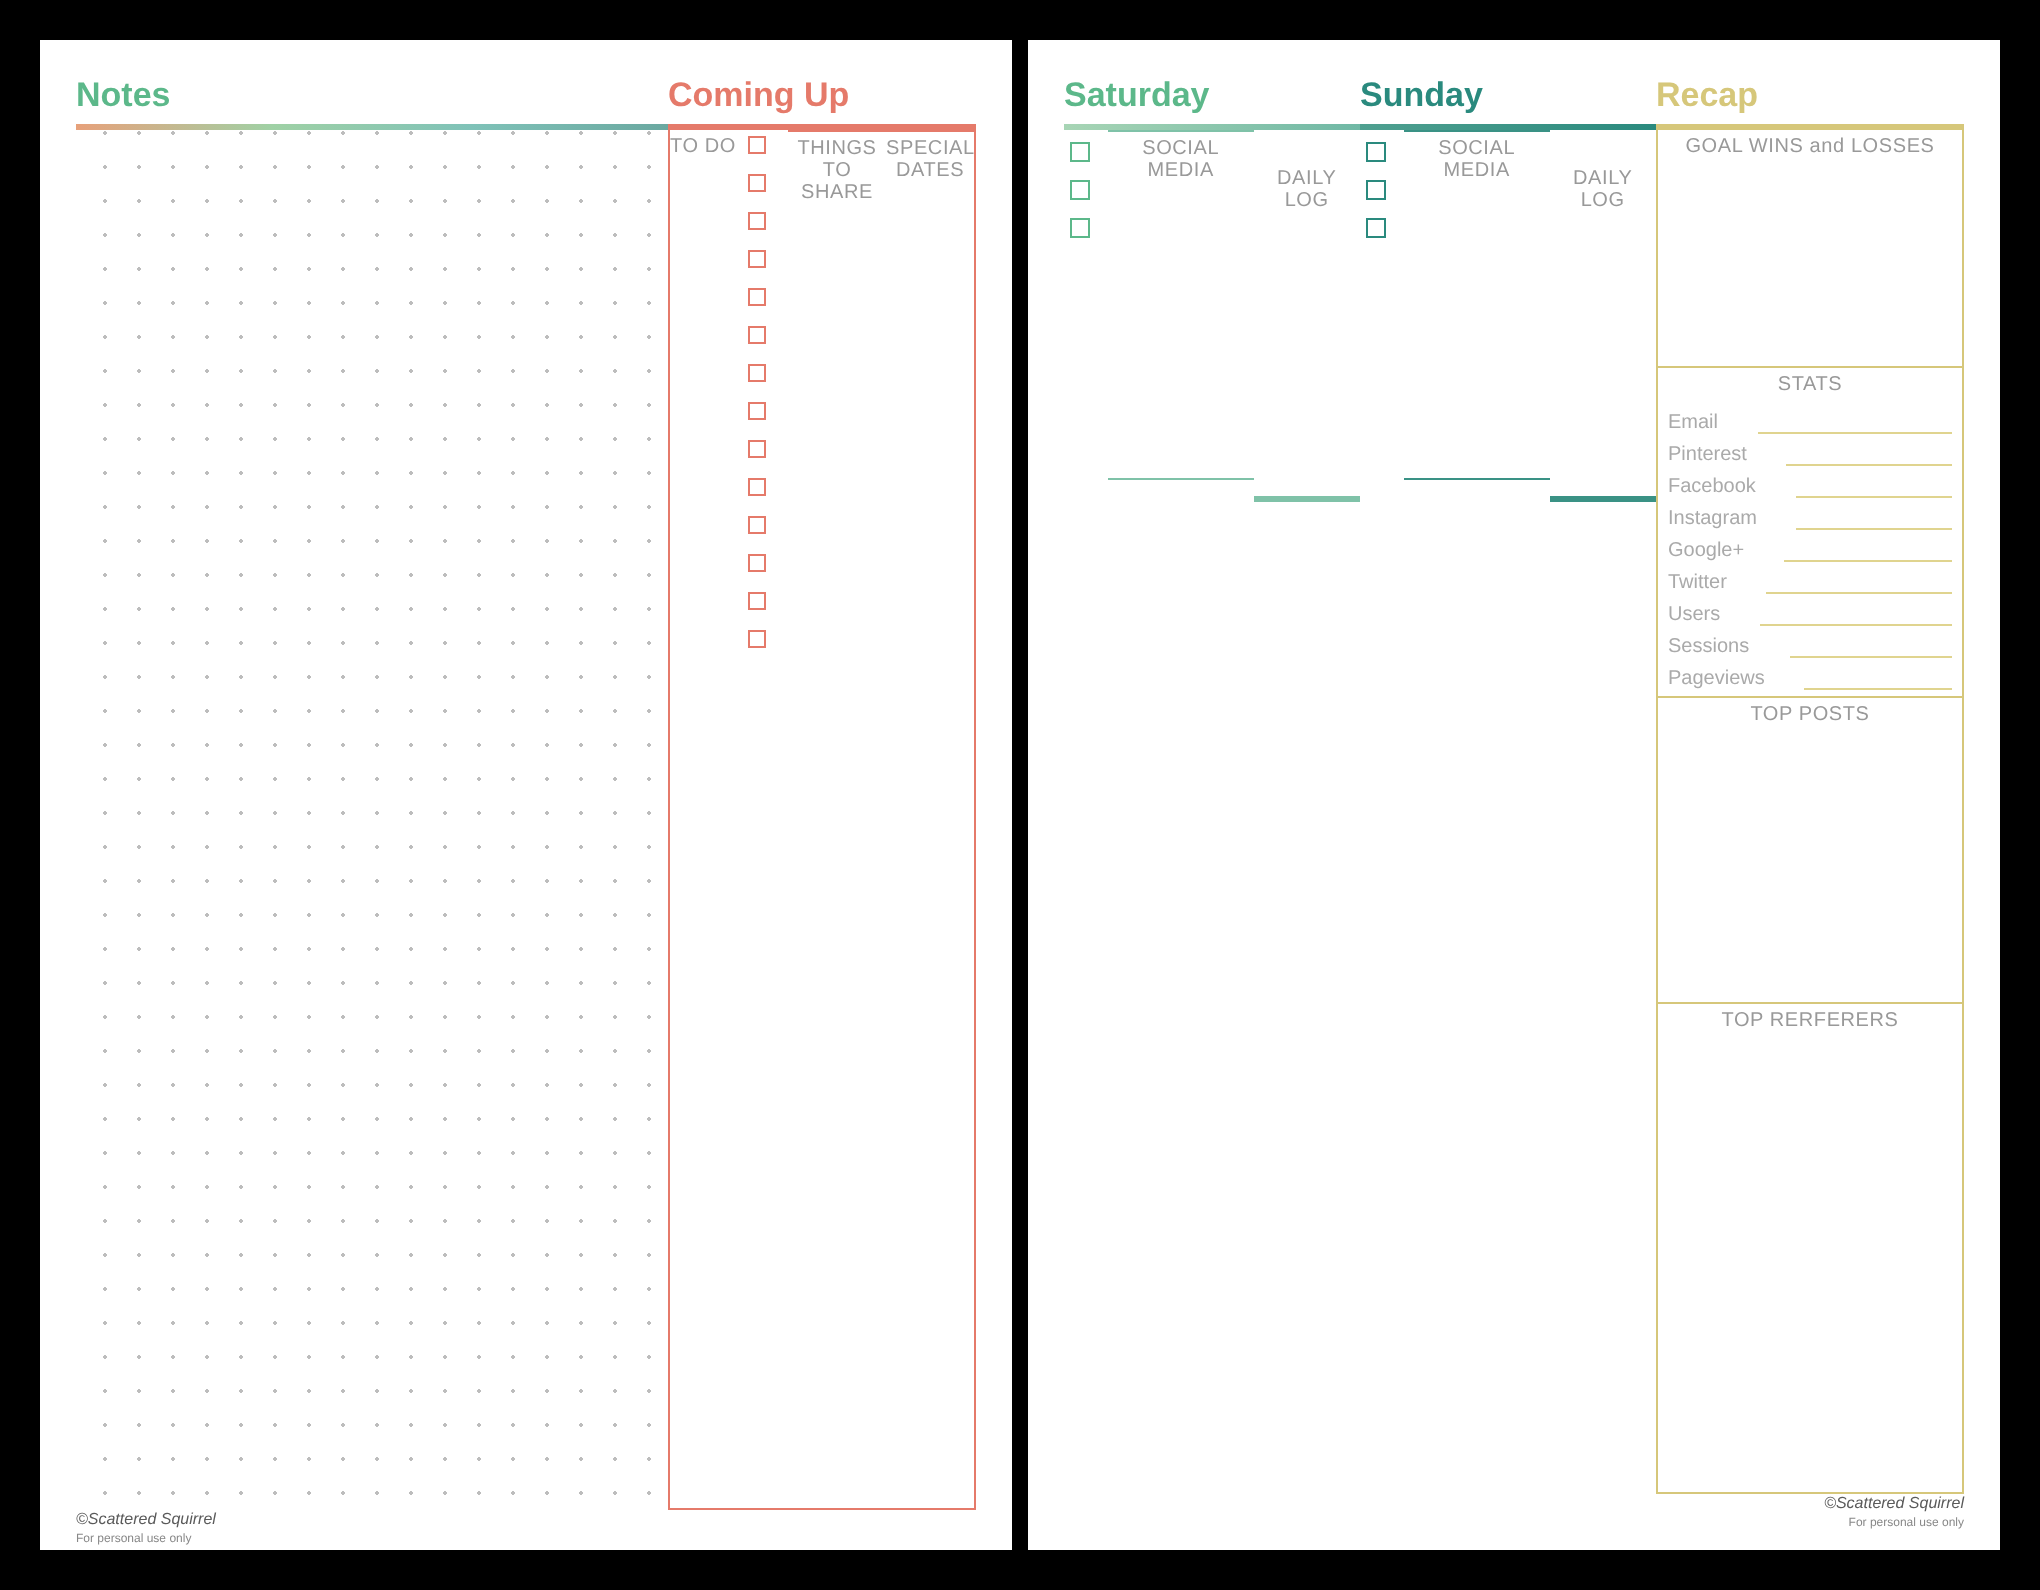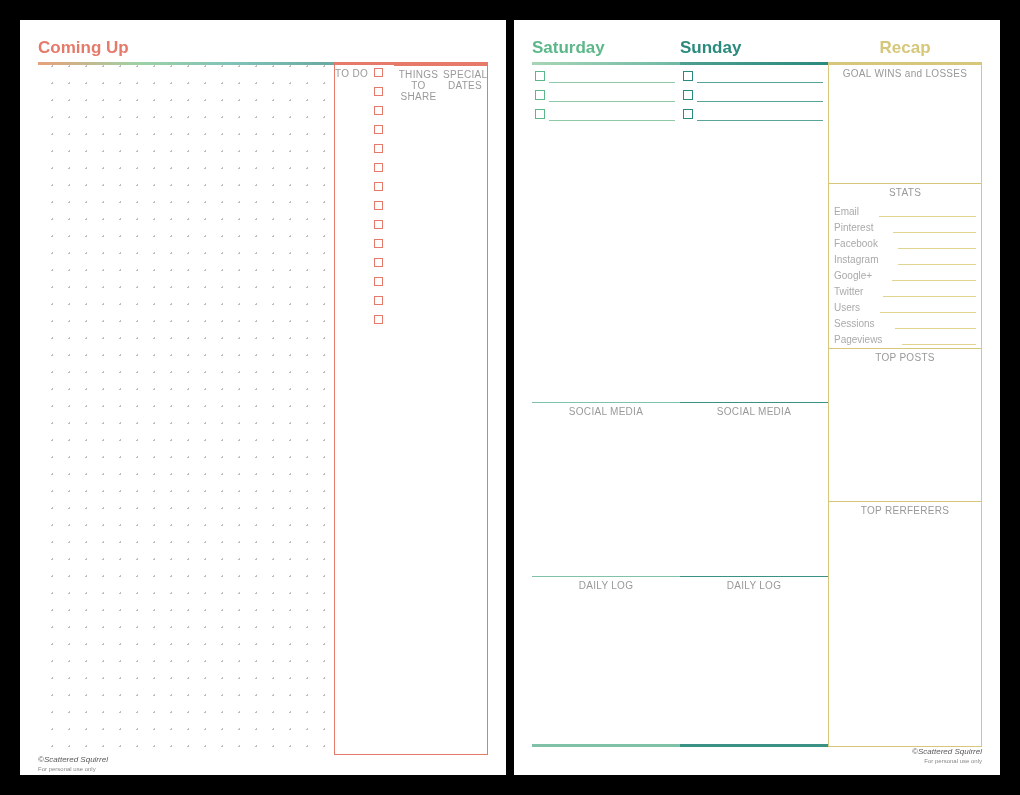--- a/index.html
+++ b/index.html
@@ -28,21 +28,21 @@
   .header-row { display: flex; margin-bottom: 4px; }
   .h-title {
     font-weight: bold;
     font-size: 17px;
     font-family: Arial, sans-serif;
   }
   .notes-h { color: #5cb88a; flex: 0 0 296px; }
   .coming-h { color: #e57a6a; flex: 1; }
   .sat-h { color: #5cb88a; flex: 0 0 148px; }
   .sun-h { color: #2a8a7e; flex: 0 0 148px; }
-  .recap-h { color: #d6c77a; flex: 1; text-align: center; }
+  .recap-h { color: #d6c77a; flex: 1; }
 
   
   .notes-col {
     flex: 0 0 296px;
     border-top: 3px solid transparent;
     border-image: linear-gradient(to right, #e8a07a, #9fd1a5, #7fc2b8, #6aa8a0) 1;
     position: relative;
   }
   .dot-grid {
     width: 100%;
@@ -79,38 +79,38 @@
     flex: 1;
   }
   .sub-box.posts { flex: 1.6; }
   .sub-box.things { flex: 1.4; }
   .sub-box.dates { flex: 1.1; }
 
   
   .day-col {
     flex: 0 0 148px;
     display: flex;
-    flex-direction: column;
+    flex-direction: row;
     border-top: 3px solid transparent;
   }
   .day-sat { border-image: linear-gradient(to right, #a8d5b5, #6fb8a5) 1; }
   .day-sun { border-image: linear-gradient(to right, #4fa090, #2a8a7e) 1; }
   .day-checks { padding: 5px 5px 0 3px; }
   .day-chk-row { display: flex; align-items: flex-end; gap: 4px; margin-bottom: 6px; }
   .day-chk { width: 10px; height: 10px; flex-shrink: 0; margin-bottom: 2px; }
   .day-sat .day-chk { border: 1.5px solid #5cb88a; }
   .day-sun .day-chk { border: 1.5px solid #2a8a7e; }
   .day-sat .dline { border-bottom: 1px solid #8ec9a8; }
   .day-sun .dline { border-bottom: 1px solid #5aa598; }
   .dline { flex: 1; height: 13px; }
   .day-spacer { flex: 1; }
   .day-sec { height: 175px; }
   .day-sat .day-sec { border-top: 1.5px solid #7fc2a8; border-bottom: 1.5px solid #7fc2a8; }
   .day-sun .day-sec { border-top: 1.5px solid #3a9285; border-bottom: 1.5px solid #3a9285; }
-  .day-log { height: 170px; }
+  .day-log { height: 170px; margin-top: 16px; }
   .day-sat .day-log { border-bottom: 3px solid #7fc2a8; }
   .day-sun .day-log { border-bottom: 3px solid #3a9285; }
 
   .recap-col {
     flex: 1;
     border: 1px solid #d6c77a;
     border-top: 3px solid #d6c77a;
     display: flex;
     flex-direction: column;
   }
@@ -135,20 +135,21 @@
     height: 18px;
   }
   .footer-sub { font-size: 6px; font-style: normal; color: #888; }
   .page-right .footer { text-align: right; }
 </style>
 </head>
 <body>
 
 <div class="page page-left">
   <div class="header-row">
+    <div class="h-title notes-h">Notes</div>
     <div class="h-title coming-h">Coming Up</div>
   </div>
   <div class="page-body">
     <div class="notes-col">
       <div class="dot-grid"></div>
     </div>
     <div class="coming-col">
       <div class="sec-title">TO DO</div>
       <div class="todo-list" id="todo-list">
           <div class="todo-row">

